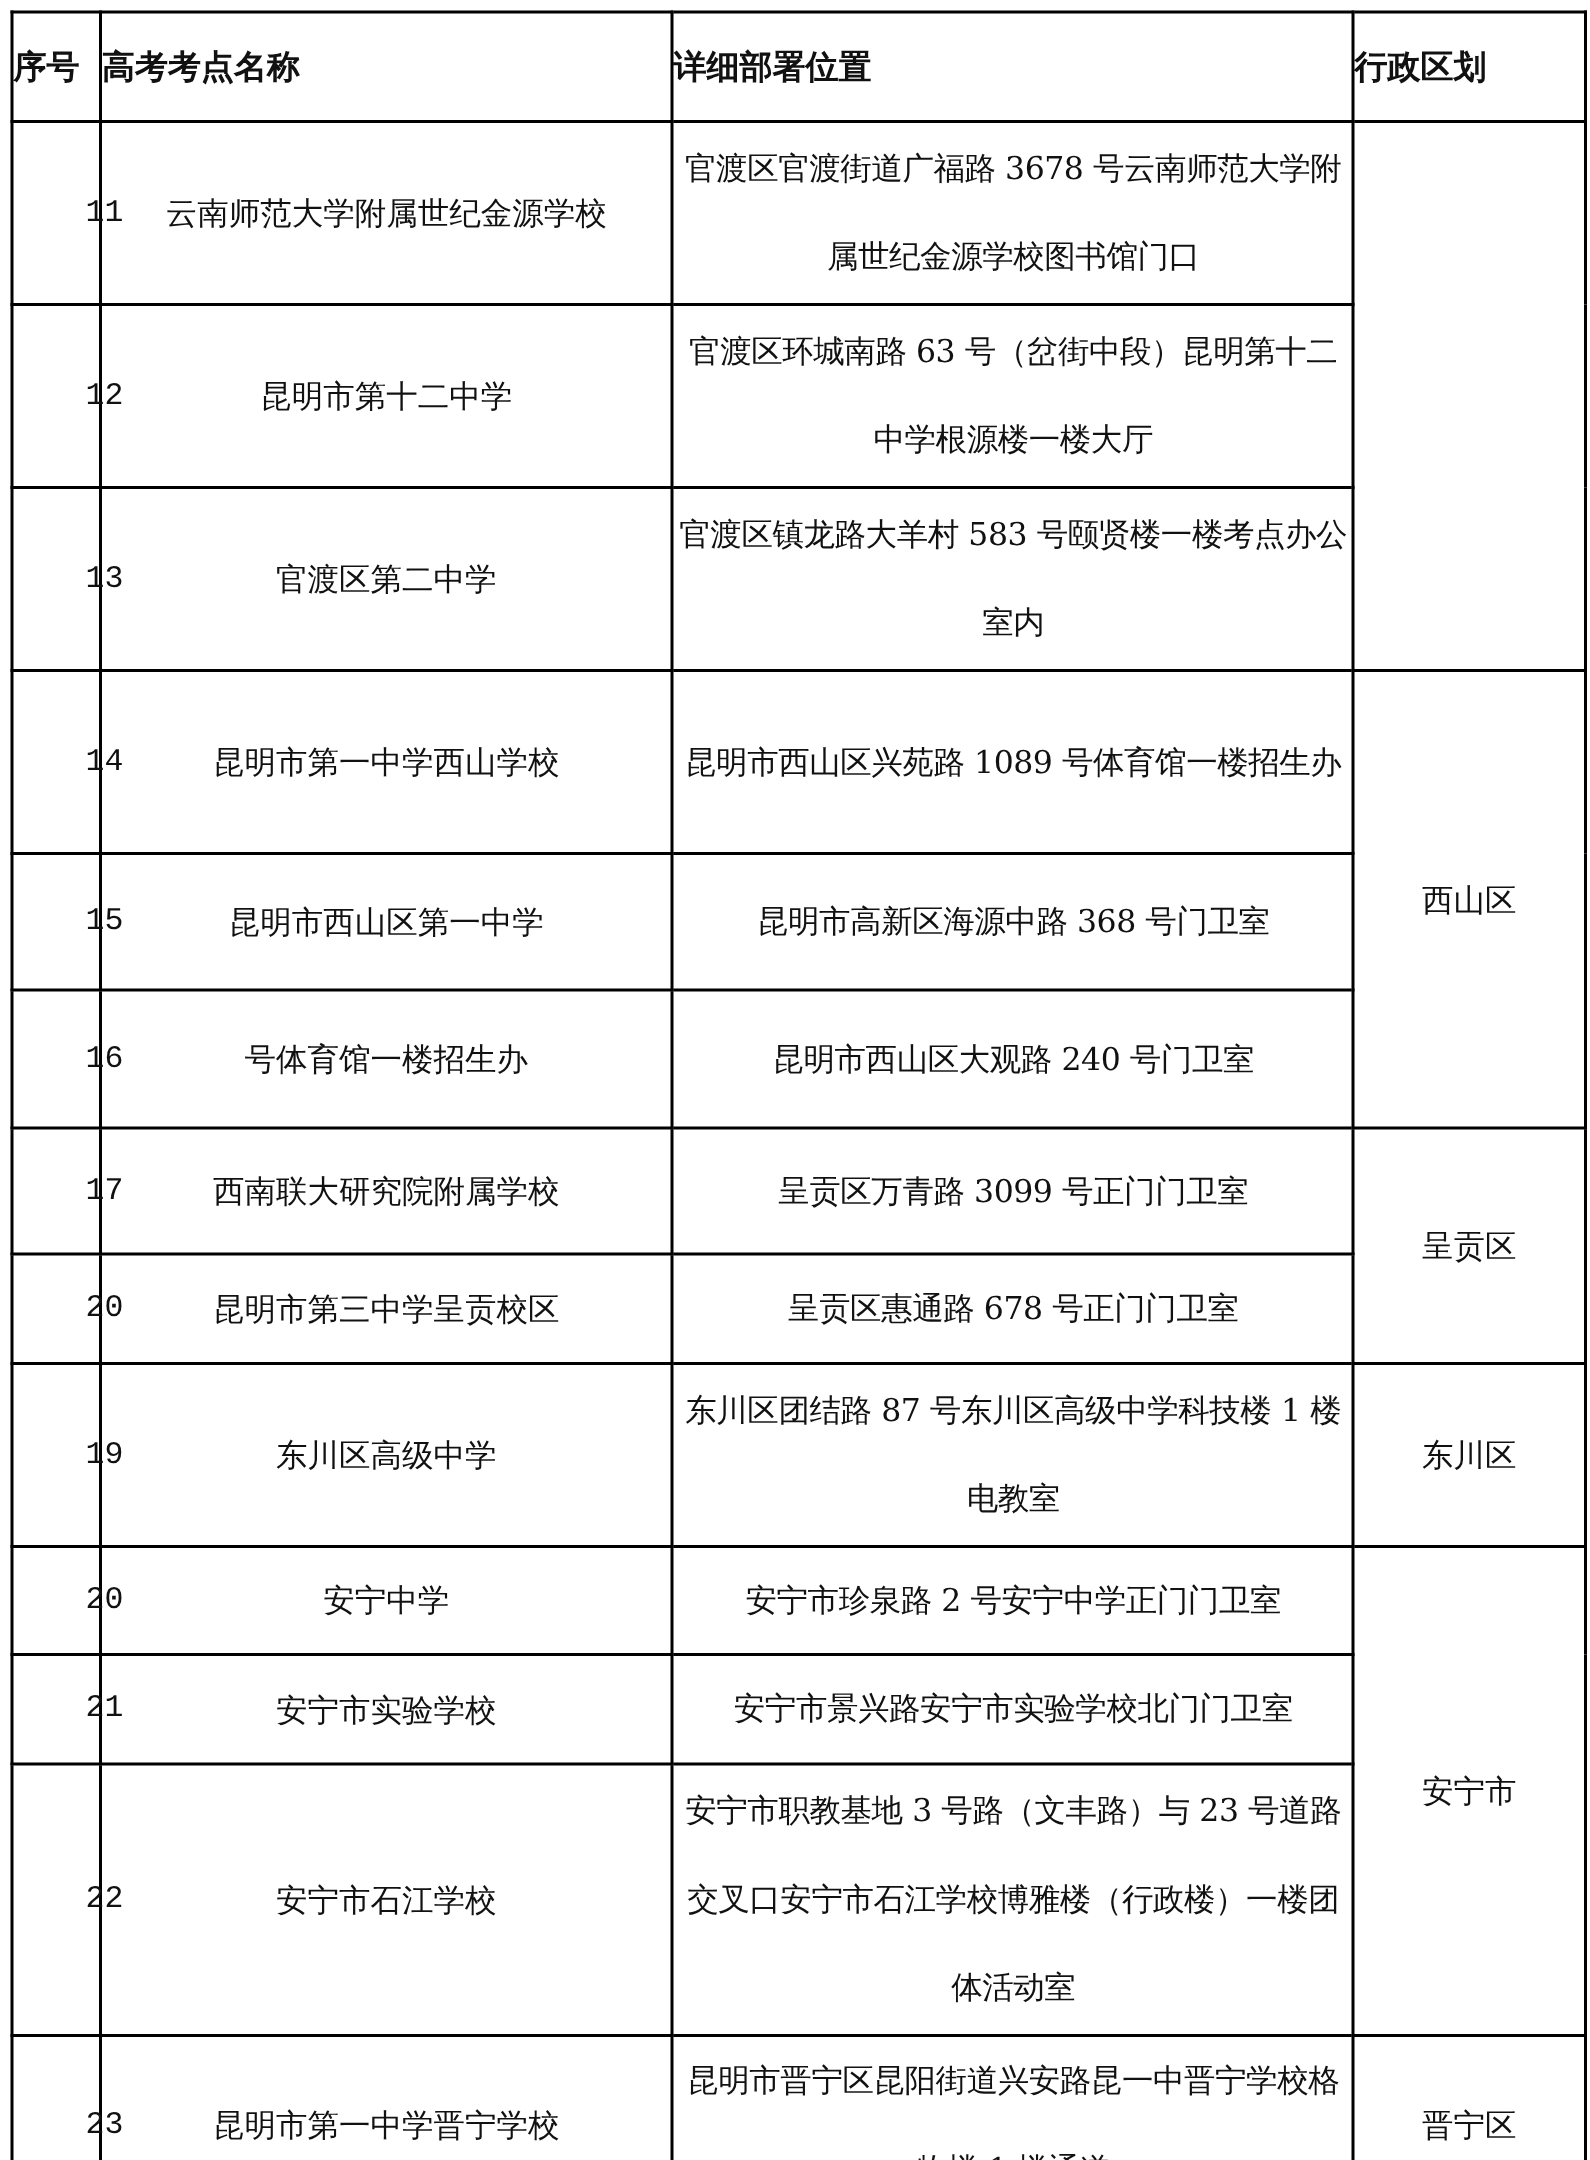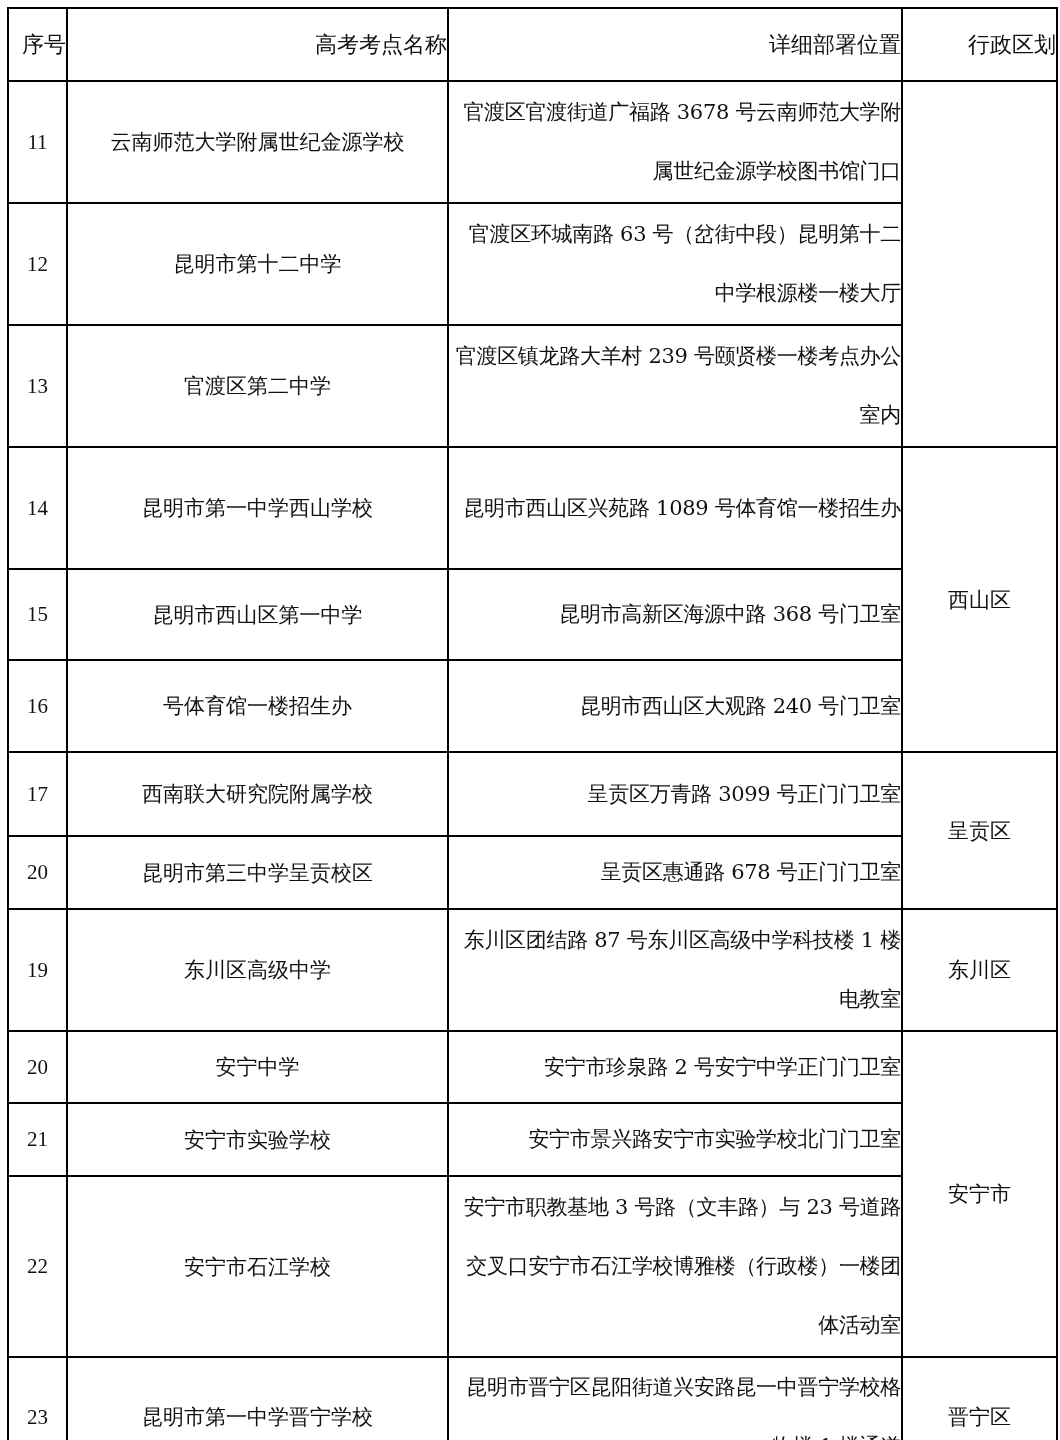--- a/index.html
+++ b/index.html
@@ -8,26 +8,26 @@
     position:absolute; left:7px; top:7px;
     border-collapse:collapse;
     table-layout:fixed;
     width:1049px;
     font-family:"DejaVu Serif","Liberation Serif",serif;
     color:#111;
   }
   td, th { border:2px solid #000; padding:0; }
   th {
     font-family:"DejaVu Sans","Liberation Sans",sans-serif;
-    font-weight:normal; font-size:22px; text-align:right; height:71px;
+    font-weight:bold; font-size:22px; text-align:left; height:71px;
   }
   td { font-size:21px; vertical-align:middle; }
-  td.num { text-align:center; font-family:Liberation Serif, serif; }
+  td.num { text-align:left; font-family:Liberation Mono, monospace;padding-left:48px; }
   td.name { text-align:center; }
-  td.loc { text-align:right; line-height:59px; padding-left:1px; letter-spacing:-0.3px; }
+  td.loc { text-align:center; line-height:59px; padding-left:1px; letter-spacing:-0.3px; }
   td.dist { text-align:center; }
 </style>
 </head>
 <body>
 
 <table>
   <colgroup>
     <col style="width:59px">
     <col style="width:381px">
     <col style="width:454px">
@@ -49,21 +49,21 @@
       <td class="dist" rowspan="3"></td>
     </tr>
     <tr style="height:122px">
       <td class="num">12</td>
       <td class="name">昆明市第十二中学</td>
       <td class="loc">官渡区环城南路 63 号（岔街中段）昆明第十二中学根源楼一楼大厅</td>
     </tr>
     <tr style="height:122px">
       <td class="num">13</td>
       <td class="name">官渡区第二中学</td>
-      <td class="loc">官渡区镇龙路大羊村 239 号颐贤楼一楼考点办公室内</td>
+      <td class="loc">官渡区镇龙路大羊村 583 号颐贤楼一楼考点办公室内</td>
     </tr>
     <tr style="height:122px">
       <td class="num">14</td>
       <td class="name">昆明市第一中学西山学校</td>
       <td class="loc">昆明市西山区兴苑路 1089 号体育馆一楼招生办</td>
       <td class="dist" rowspan="3">西山区</td>
     </tr>
     <tr style="height:91px">
       <td class="num">15</td>
       <td class="name">昆明市西山区第一中学</td>

